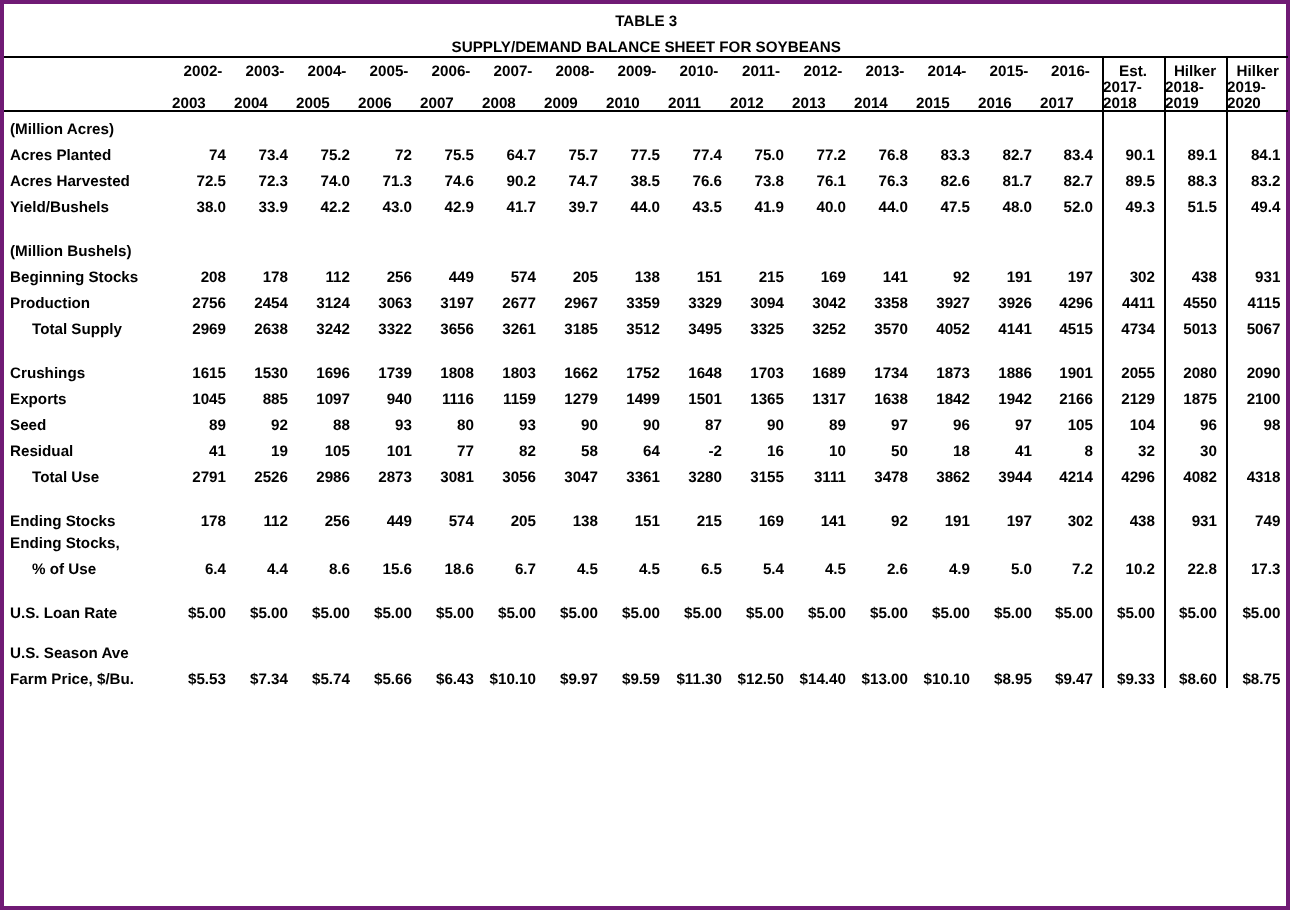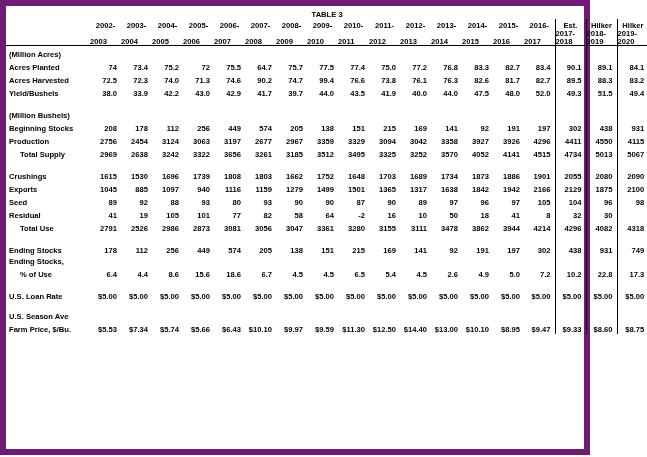--- a/index.html
+++ b/index.html
@@ -7,23 +7,23 @@
     padding: 0;
     background: #ffffff;
   }
   body {
     font-family: "Liberation Sans", sans-serif;
     width: 647px;
     height: 457px;
     overflow: hidden;
   }
   #sheet {
-    width: 590px;
+    width: 645px;
     height: 455px;
-    border: 6px solid #701a75;
+    border: 2px solid #701a75;
     box-sizing: border-box;
   }
   table.grid {
     border-collapse: collapse;
     width: 100%;
     table-layout: fixed;
   }
   table.grid td, table.grid th {
     font-size: 7.6px;
     line-height: 1.0;
@@ -93,20 +93,23 @@
       <col style="width:31px">
         <col style="width:31px">
         <col style="width:31px">
       <col style="width:31px">
         <col style="width:31px">
         <col style="width:31px">
     </colgroup>
     <tbody>
       <tr class="title-row t1">
         <td colspan="19">TABLE 3</td>
+      </tr>
+      <tr class="title-row">
+        <td colspan="19">SUPPLY/DEMAND BALANCE SHEET FOR SOYBEANS</td>
       </tr>
 
       <tr class="hdr">
         <td></td>
         <td>2002-</td>
         <td>2003-</td>
         <td>2004-</td>
         <td>2005-</td>
         <td>2006-</td>
         <td>2007-</td>
@@ -184,21 +187,21 @@
       </tr>
       <tr class="r">
         <td class="lbl">Acres Harvested</td>
         <td class="num">72.5</td>
         <td class="num">72.3</td>
         <td class="num">74.0</td>
         <td class="num">71.3</td>
         <td class="num">74.6</td>
         <td class="num">90.2</td>
         <td class="num">74.7</td>
-        <td class="num">99.4</td>
+        <td class="num">38.5</td>
         <td class="num">76.6</td>
         <td class="num">73.8</td>
         <td class="num">76.1</td>
         <td class="num">76.3</td>
         <td class="num">82.6</td>
         <td class="num">81.7</td>
         <td class="num">82.7</td>
         <td class="num sep-left">89.5</td>
         <td class="num sep-left">88.3</td>
         <td class="num sep-left">83.2</td>

